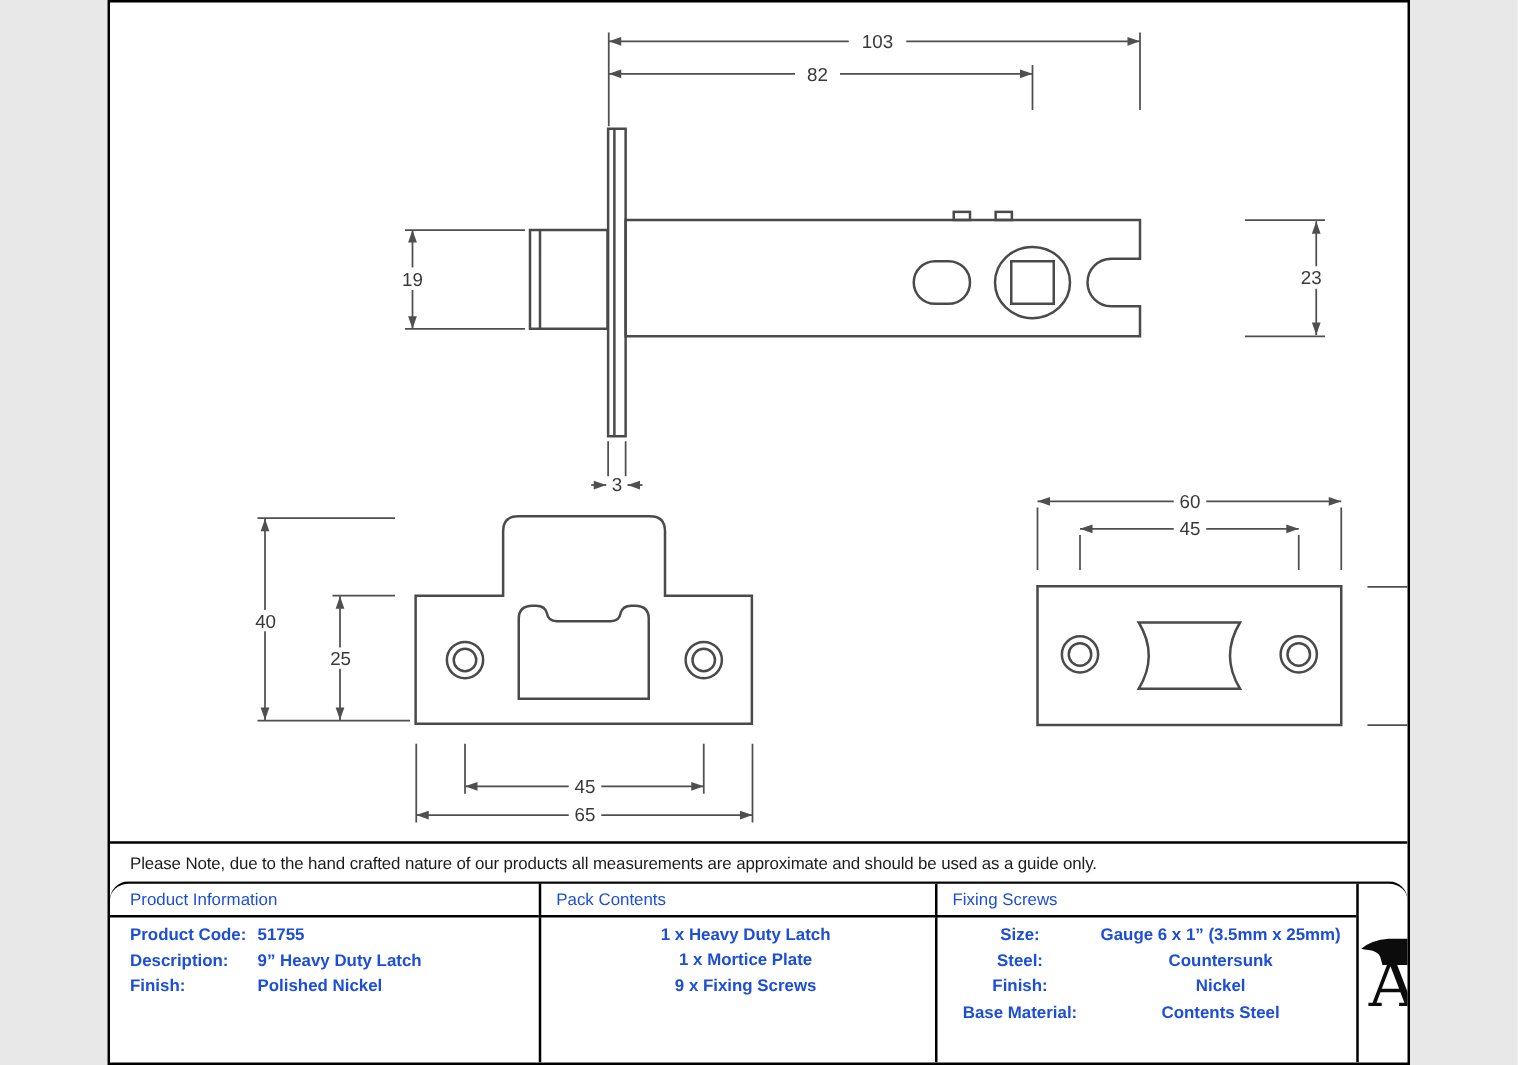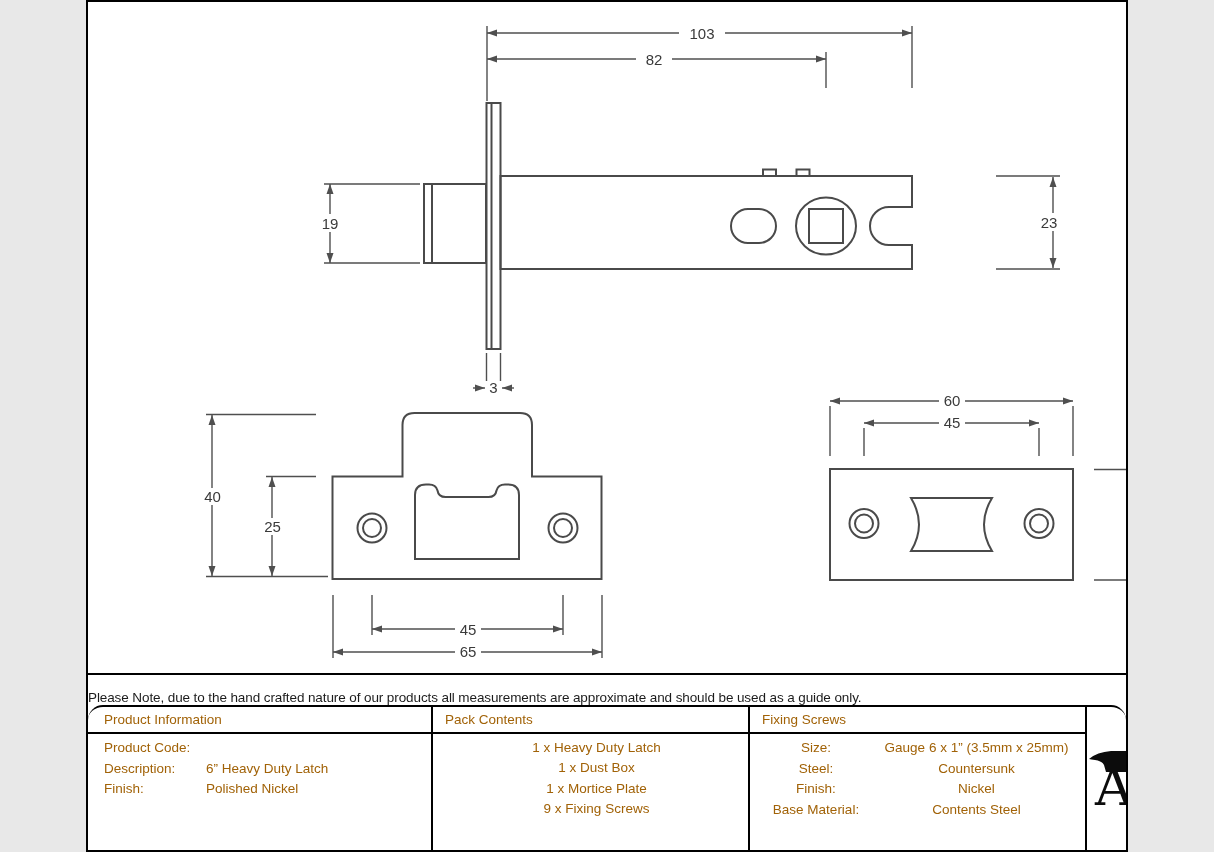--- a/index.html
+++ b/index.html
@@ -14,39 +14,39 @@
     overflow:hidden;
   }
   .drawing-svg{position:absolute;top:0;left:0;}
   .obj{stroke:#4a4a4a;stroke-width:2;fill:none;stroke-linejoin:miter;}
   .thin{stroke:#4f4f4f;stroke-width:1.4;fill:none;}
   .dimtxt{font-family:"Liberation Sans", sans-serif;font-size:15px;fill:#3a3a3a;text-anchor:middle;}
   .lblbg{fill:#ffffff;stroke:none;}
   .note-row{
     position:absolute;left:0;right:0;top:671px;height:32px;
     border-top:2px solid #000;
-    display:flex;align-items:flex-end;
-    padding-left:0;box-sizing:border-box;
+    display:flex;align-items:center;
+    padding-left:16px;box-sizing:border-box;
     font-size:13.5px;color:#1c1c1c;letter-spacing:-0.1px;
   }
   .info-table{
     position:absolute;left:0;right:0;top:703px;bottom:0;
     border-top:2px solid #000;
     display:grid;
     grid-template-columns:343px 317px 337px 1fr;
     grid-template-rows:27px 1fr;
-    font-size:13.5px;color:#a16207;
+    font-size:13.5px;color:#1d4ed8;
     box-sizing:border-box;
     border-radius:15px;
   }
   .cell{box-sizing:border-box;}
   .bl{border-left:2px solid #000;}
   .hdr{border-bottom:2px solid #000;display:flex;align-items:center;padding-left:16px;}
   .hdr.bl{padding-left:12px;}
-  .bodycell{padding-top:4px;}
+  .bodycell{padding-top:4px;font-weight:bold;}
   .kv{display:grid;grid-template-columns:102px 1fr;padding-left:16px;line-height:20.5px;}
   .c3kv{grid-template-columns:104px 1fr;padding-left:14px;}
   .bodycell.bl{padding-left:0;text-align:center;}
   .li{line-height:20.3px;padding-left:12px;}
   .logo-cell{
     grid-column:4;grid-row:1 / 3;
     display:flex;align-items:center;justify-content:center;
   }
   .brandtxt{font-family:"DejaVu Serif", serif;font-size:52px;fill:#0c0c0c;}
   .tagtxt{font-family:"DejaVu Serif", serif;font-size:16px;fill:#0c0c0c;}
@@ -201,34 +201,34 @@
         <path d="M2,20 Q10,13 24,12 L62,12 L62,21 L51,21 Q45,21 43,26 L40,33 L19,33 L17,26 Q15,22 8,21 Q4,20.5 2,20 Z" fill="#0c0c0c"></path>
         <text class="tagtxt" x="64" y="25">From the</text>
         <path d="M141,12 L142.8,16.2 L147,18 L142.8,19.8 L141,24 L139.2,19.8 L135,18 L139.2,16.2 Z" fill="#0c0c0c"></path>
         <text class="regtxt" x="152" y="14">®</text>
       </svg>
     </div>
 
     <div class="cell bodycell">
       <div class="kv">
         <span>Product Code:</span>
+        <span>51755</span>
       </div>
       <div class="kv">
         <span>Description:</span>
-        <span>6” Heavy Duty Latch</span>
+        <span>9” Heavy Duty Latch</span>
       </div>
       <div class="kv">
         <span>Finish:</span>
         <span>Polished Nickel</span>
       </div>
     </div>
 
     <div class="cell bodycell bl">
       <div class="li">1 x Heavy Duty Latch</div>
-      <div class="li">1 x Dust Box</div>
       <div class="li">1 x Mortice Plate</div>
       <div class="li">9 x Fixing Screws</div>
     </div>
 
     <div class="cell bodycell bl">
       <div class="kv c3kv">
         <span>Size:</span>
         <span>Gauge 6 x 1” (3.5mm x 25mm)</span>
       </div>
       <div class="kv c3kv">

